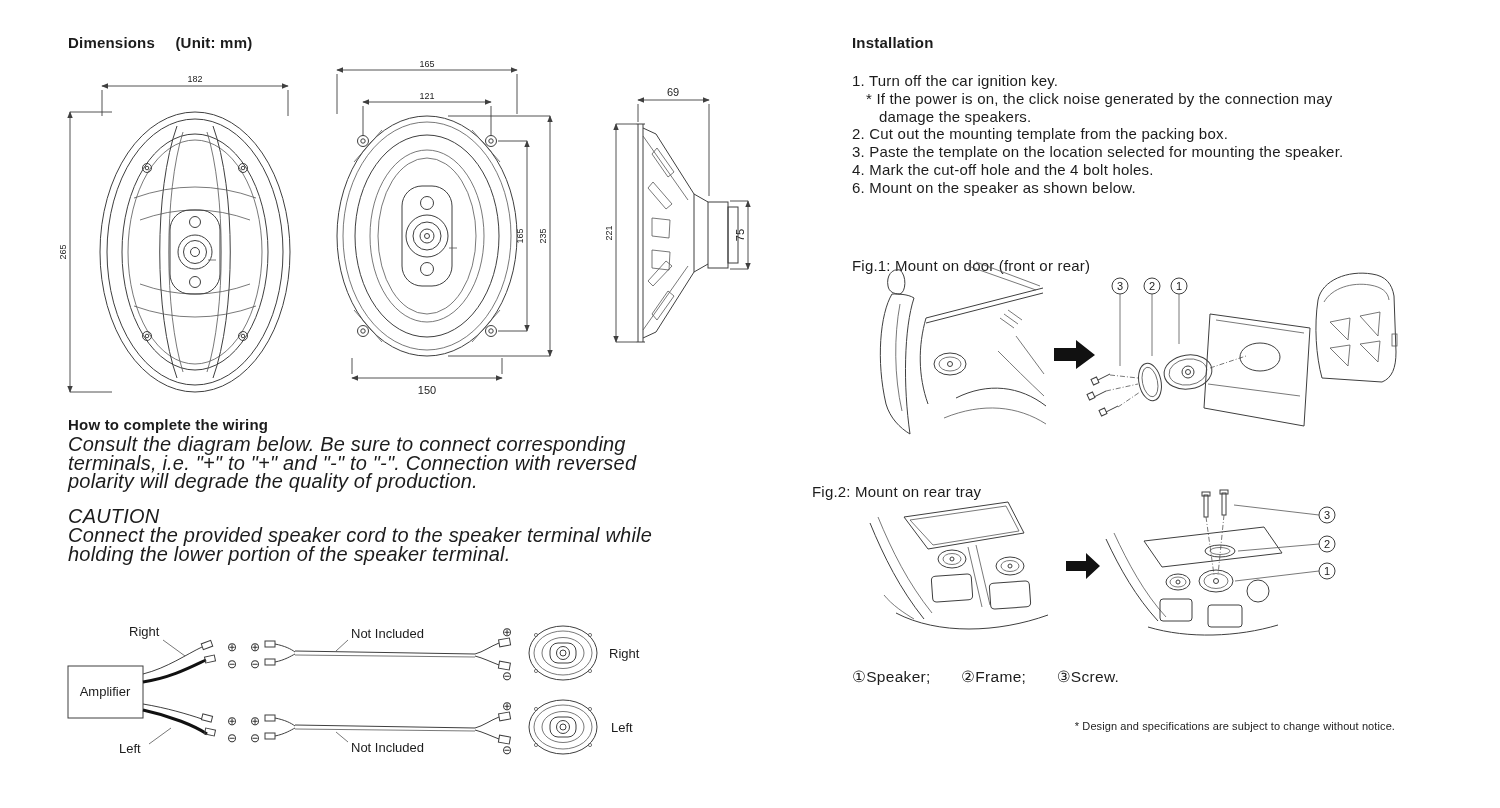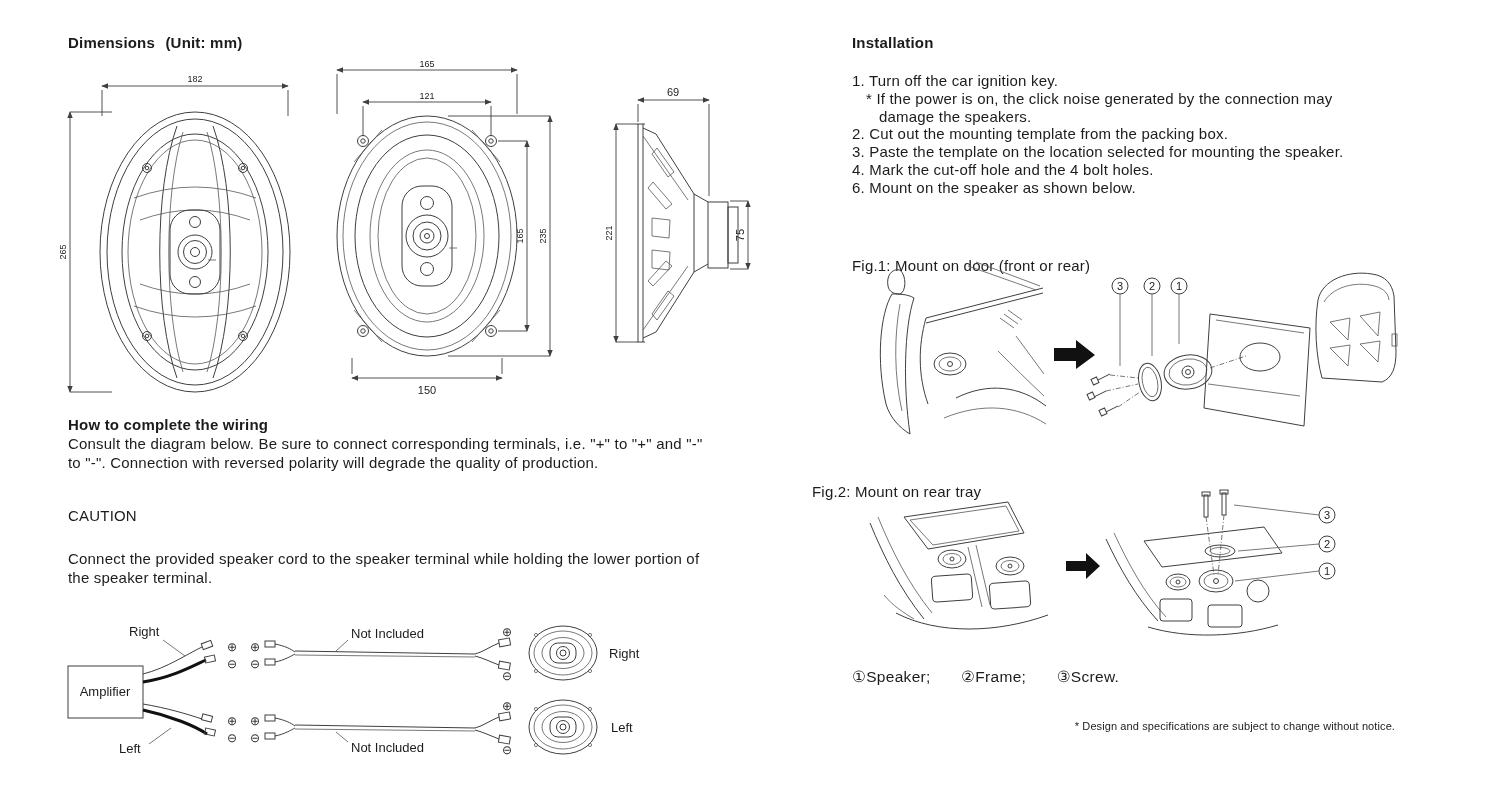--- a/index.html
+++ b/index.html
@@ -1,20 +1,20 @@
 <!DOCTYPE html>
 <html><head>
 <meta charset="utf-8">
 <style>
   html,body{margin:0;padding:0;background:#ffffff;}
   .page{position:relative;width:1500px;height:808px;background:#fff;overflow:hidden;
         font-family:"Liberation Sans",sans-serif;color:#1c1c1c;}
   .abs{position:absolute;}
   .h{font-size:15px;font-weight:bold;letter-spacing:.2px;}
-  .body-text{font-size:15px;line-height:18.5px;letter-spacing:.2px;}
+  .body-text{font-size:20px;line-height:18.5px;letter-spacing:.2px;font-style:italic;}
   .step{font-size:15px;line-height:17.8px;letter-spacing:.2px;white-space:nowrap;}
   .ind1{padding-left:14px;}
   .ind2{padding-left:27px;}
   .caption{font-size:15px;letter-spacing:.2px;margin-top:28px;}
   .legend span{margin-right:26px;font-size:15.5px;letter-spacing:.3px;}
   .footnote{font-size:11px;color:#222;text-align:right;letter-spacing:.1px;}
   svg{display:block;}
   svg text{font-family:"Liberation Sans",sans-serif;fill:#1c1c1c;}
   .dim-t{font-size:9px;}
   .dim-t2{font-size:11px;}
@@ -27,21 +27,21 @@
   .fill-dark{fill:#111;stroke:none;}
   .dash{stroke:#555;stroke-width:.8;fill:none;stroke-dasharray:5 2 1 2;}
 </style>
 </head>
 <body>
 
 <div class="page">
 
   <div class="abs h" style="left:68px;top:34px;">
     <span>Dimensions</span>
-    <span style="margin-left:6px;">(Unit: mm)</span>
+    <span style="margin-left:16px;">(Unit: mm)</span>
   </div>
 
   <svg class="abs" style="left:56px;top:70px;" width="272" height="335" viewBox="0 0 272 335">
     <defs>
       <marker id="a1" viewBox="0 0 10 10" refX="9" refY="5" markerWidth="8" markerHeight="8" orient="auto-start-reverse">
         <path d="M0,1 L10,5 L0,9 Z" fill="#3f3f3f"></path>
       </marker>
     </defs>
     <g class="dimln">
       <line x1="46" y1="16" x2="232" y2="16" marker-start="url(#a1)" marker-end="url(#a1)"></line>
@@ -178,21 +178,21 @@
       <line x1="98" y1="118" x2="112" y2="126"></line>
         <line x1="98" y1="196" x2="112" y2="188"></line>
       <rect x="112" y="126" width="20" height="66"></rect>
       <rect x="132" y="131" width="10" height="56"></rect>
     </g>
   </svg>
 
   <div class="abs h" style="left:68px;top:416px;">How to complete the wiring</div>
   <div class="abs body-text" style="left:68px;top:435px;width:635px;">Consult the diagram below. Be sure to connect corresponding terminals, i.e. "+" to "+" and "-" to "-". Connection with reversed polarity will degrade the quality of production.</div>
   <div class="abs body-text" style="left:68px;top:507px;">CAUTION</div>
-  <div class="abs body-text" style="left:68px;top:526px;width:655px;margin-top:24px;">Connect the provided speaker cord to the speaker terminal while holding the lower portion of the speaker terminal.</div>
+  <div class="abs body-text" style="left:68px;top:526px;width:655px;">Connect the provided speaker cord to the speaker terminal while holding the lower portion of the speaker terminal.</div>
 
   <svg class="abs" style="left:55px;top:596px;" width="635" height="200" viewBox="0 0 635 200">
     <rect class="ln" x="13" y="70" width="75" height="52"></rect>
     <text class="lab-t" x="50" y="100" text-anchor="middle">Amplifier</text>
 
     <text class="lab-t" x="74" y="40">Right</text>
     <line class="ln-thin" x1="108" y1="44" x2="130" y2="60"></line>
     <text class="lab-t" x="64" y="157">Left</text>
     <line class="ln-thin" x1="94" y1="148" x2="116" y2="132"></line>
 

